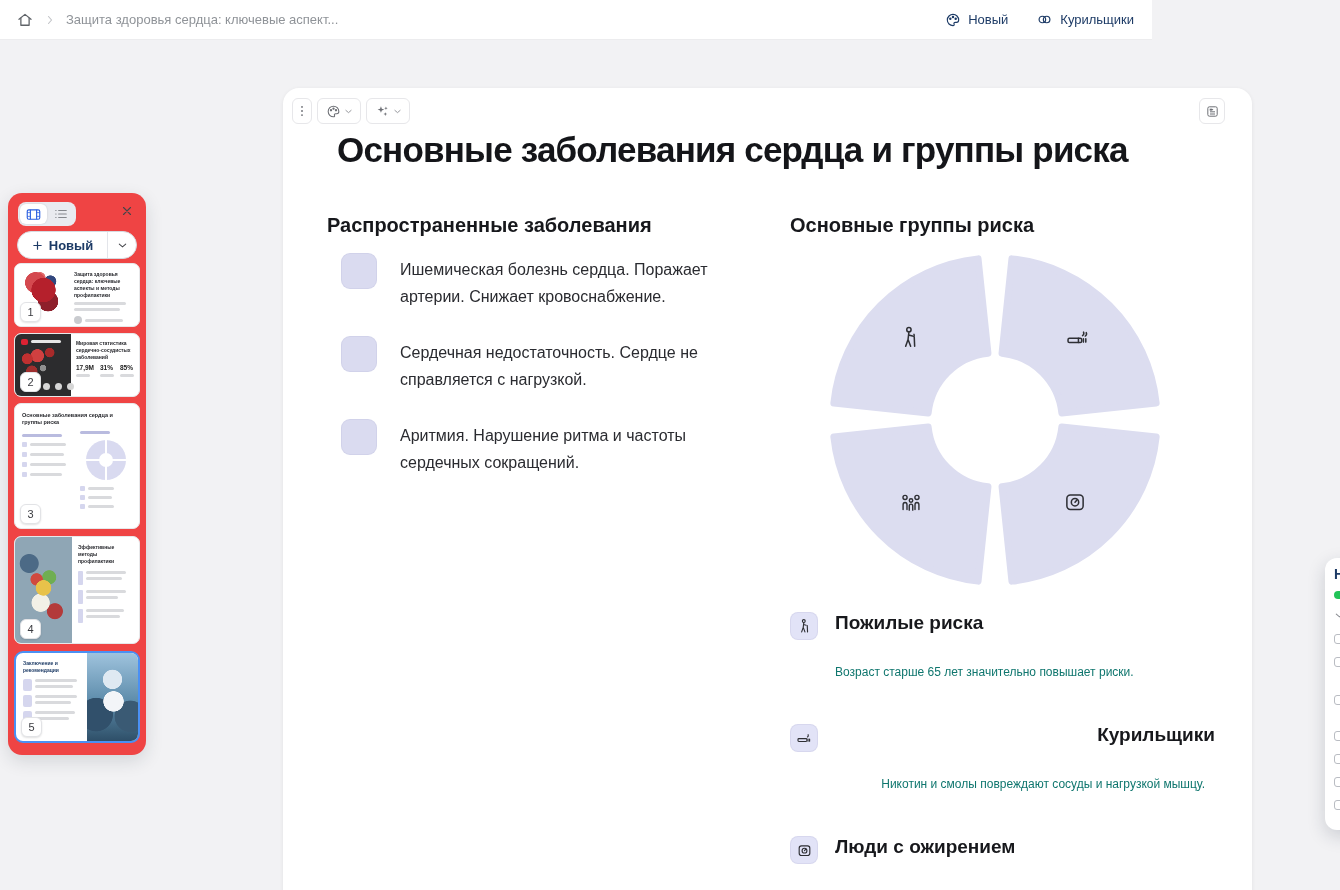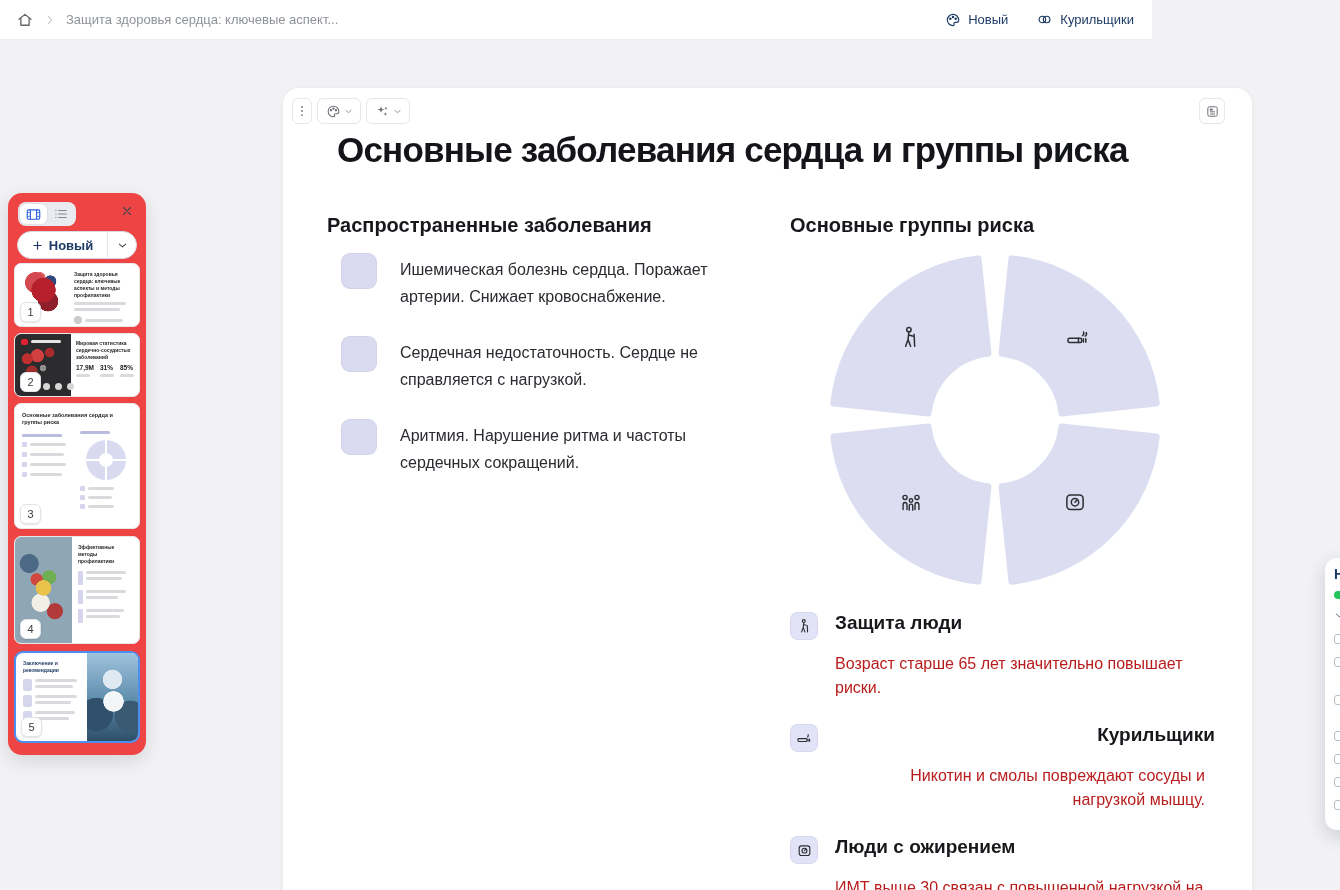--- a/index.html
+++ b/index.html
@@ -22,21 +22,21 @@
   .tool-btn { position:absolute; background:#fff; border:1px solid #e7e7ea; border-radius:6px;
               display:flex; align-items:center; justify-content:center; gap:3px; color:#6d6f75; cursor:pointer; }
   #slide-title { position:absolute; left:54px; top:42px; width:880px; font-size:35px; font-weight:700;
                  letter-spacing:-0.8px; color:#141519; }
   .col-heading { font-size:20px; font-weight:700; color:#17181c; }
   .disease-item { position:absolute; left:58px; width:420px; display:flex; gap:23px; }
   .sq { width:36px; height:36px; border-radius:9px; background:#dadbf0; flex:none; border:1px solid rgba(120,120,170,.08); }
   .disease-text { font-size:16px; line-height:27px; color:#2a2b30; width:365px; padding-top:3px; }
 
   .risk-item-title { font-size:19px; font-weight:700; color:#17181c; }
-  .risk-desc { font-size:16px; line-height:24px; color:#b91c1c; width:370px; }
+  .risk-desc { font-size:12px; line-height:40px; color:#0f766e; width:370px; }
   .chip { width:28px; height:28px; border-radius:8px; background:#e2e3f7; display:flex; align-items:center;
           justify-content:center; border:1px solid rgba(120,120,170,.1); }
 
   
   #thumb-panel { position:absolute; left:8px; top:193px; width:138px; height:562px; background:#ef4444;
                  border-radius:14px; box-shadow:0 6px 18px rgba(30,40,60,.14); z-index:20; }
   .seg-group { position:absolute; left:10px; top:9px; width:58px; height:24px; background:#e9ebf0;
                border-radius:8px; display:flex; align-items:center; padding:2px; }
   .seg { width:27px; height:20px; border-radius:6px; display:flex; align-items:center; justify-content:center; cursor:pointer; }
   .seg.active { background:#fff; box-shadow:0 0 2px rgba(0,0,0,.15); }
@@ -221,21 +221,21 @@
 
   <div class="abs" style="left:507px; top:524px; display:flex; gap:17px; align-items:flex-start;">
     <div class="chip">
       <svg width="17" height="17" viewBox="0 0 24 24" fill="none" stroke="#2e2f34" stroke-width="1.6" stroke-linecap="round" stroke-linejoin="round">
         <circle cx="11" cy="4.3" r="2"></circle>
           <path d="M11 6.5 L10.2 13.3 M10.2 13.3 L8 19.6 M10.2 13.3 L12.6 19.6 M10.7 9.2 L14.3 10.2"></path>
           <path d="M15.9 10.8 L16.3 19.6"></path>
       </svg>
     </div>
     <div style="width:380px;">
-      <div class="risk-item-title">Защита люди</div>
+      <div class="risk-item-title">Пожилые риска</div>
       <div class="risk-desc" style="margin-top:18px;">Возраст старше 65 лет значительно повышает риски.</div>
     </div>
   </div>
 
   <div class="abs" style="left:507px; top:636px; display:flex; gap:17px; align-items:flex-start;">
     <div class="chip">
       <svg width="17" height="17" viewBox="0 0 24 24" fill="none" stroke="#2e2f34" stroke-width="1.6" stroke-linecap="round" stroke-linejoin="round">
         <rect x="2.8" y="12.2" width="12.6" height="4" rx="1.3"></rect>
           <path d="M17 12.8 V15.8 M19.2 12.8 V15.8"></path>
           <path d="M16.2 9.8 q1.8 -1.2 0.9 -3.2"></path>

